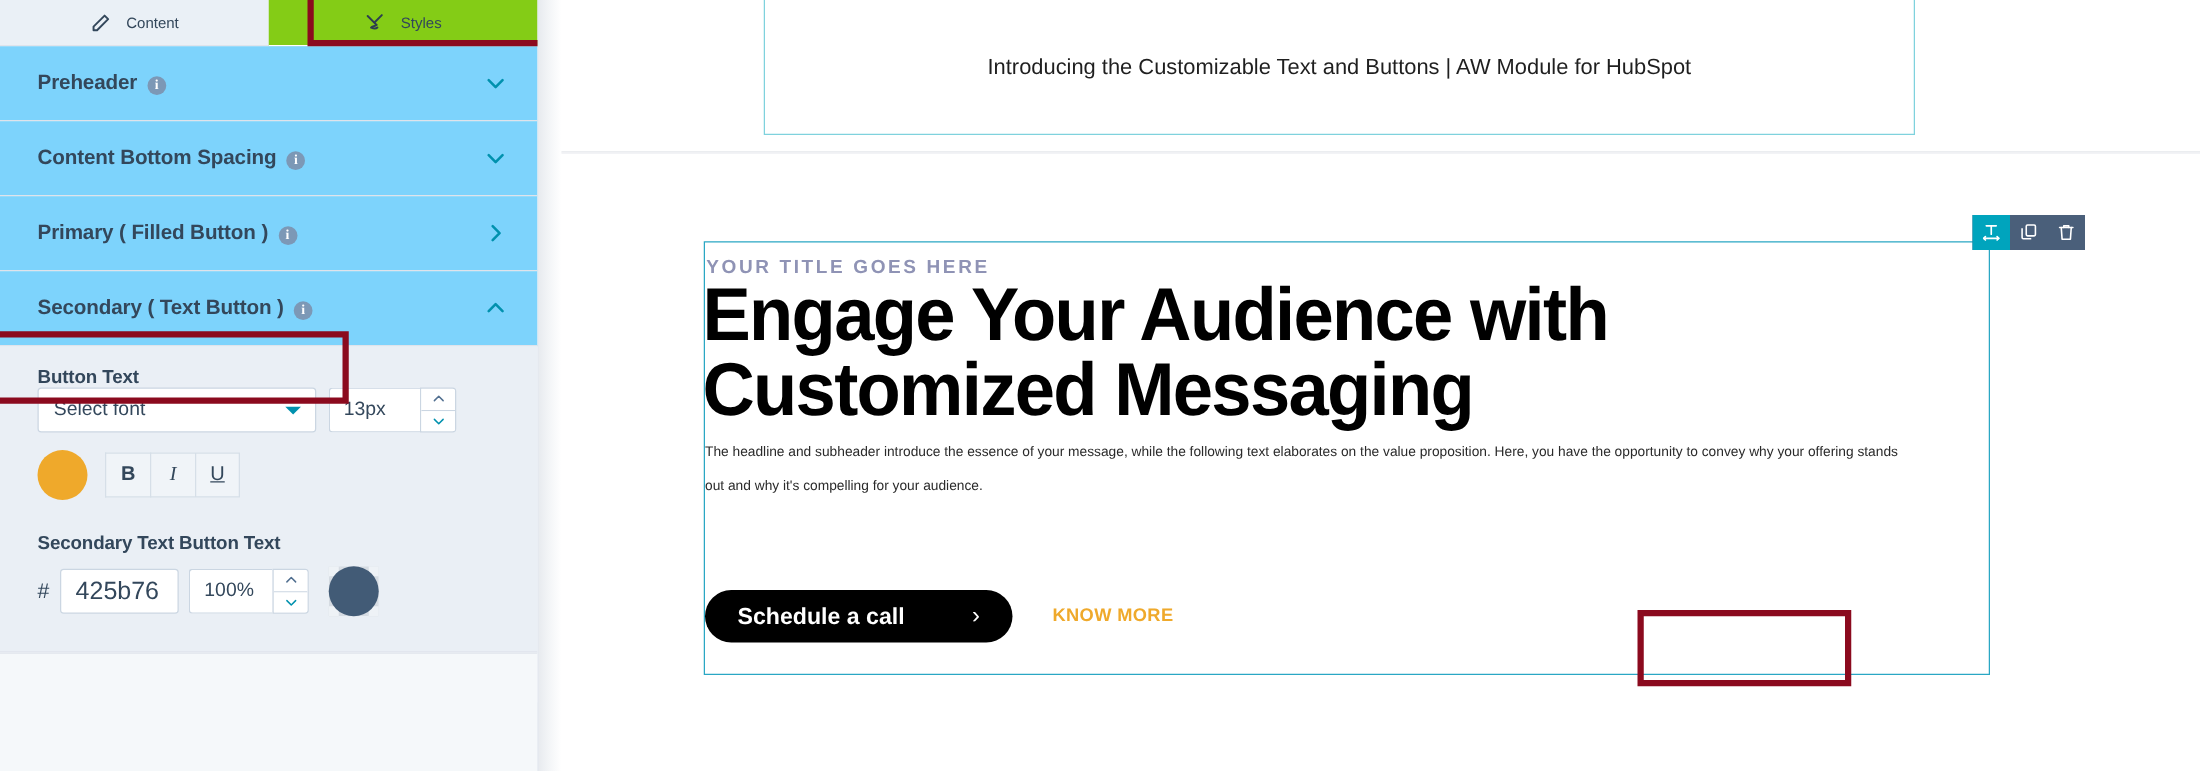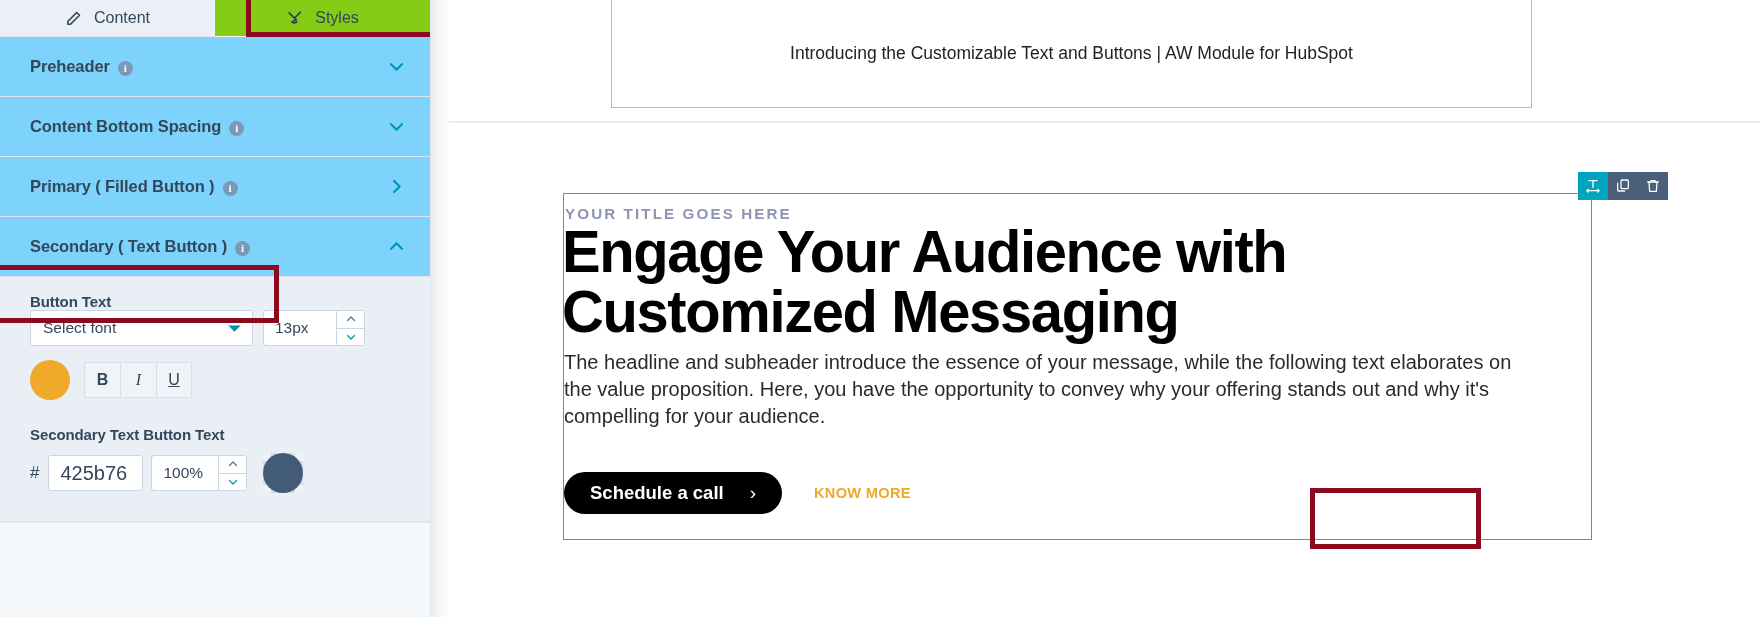--- a/index.html
+++ b/index.html
@@ -16,21 +16,21 @@
     position: relative;
     width: 431px; height: 617px;
     background: #f5f8fa;
     border-right: 1px solid #dfe3eb;
     flex: 0 0 431px;
     overflow: hidden;
   }
   .tabs { display: flex; height: 37px; background: #eaf0f6; }
   .tab {
     flex: 1; display: flex; align-items: center; justify-content: center;
-    gap: 11px; font-size: 16px; color: #33475b;
+    gap: 11px; font-size: 12px; color: #33475b;
     border-bottom: 1px solid #dfe3eb; cursor: pointer;
     background: #eaf0f6;
   }
   .tab.active { background: #84cc16; border-bottom: 1px solid #ffffff; color: #33475b; }
   .tab .ticon { display: inline-flex; width: 18px; height: 18px; align-items: center; justify-content: center; }
   .tab .ticon svg { width: 17px; height: 17px; }
 
   .sections { position: relative; }
   .sect-head {
     height: 60px; display: flex; align-items: center;
@@ -181,27 +181,27 @@
   }
   .headline {
     position: absolute; left: -2px; top: 28px; width: 1030px;
     font-size: 60px; line-height: 1.0; font-weight: bold; color: #000;
     font-family: "Liberation Sans Narrow","Liberation Sans", sans-serif;
     letter-spacing: -1.4px;
     transform: scaleX(0.965); transform-origin: left top;
   }
   .body-copy {
     position: absolute; left: 0px; top: 155px; width: 967px;
-    font-size: 20px; line-height: 27px; color: #2a2a2a;
+    font-size: 11px; line-height: 27px; color: #2a2a2a;
     font-family: "Liberation Sans", sans-serif;
   }
   .btn-row { position: absolute; left: 0px; top: 278px; display: flex; align-items: center; gap: 30px; }
   .btn-primary {
     height: 42px; min-width: 214px; border-radius: 21px; background: #000;
-    display: flex; align-items: center; justify-content: center; gap: 26px;
+    display: flex; align-items: center; justify-content: center; gap: 54px;
     padding: 0 26px; color: #fff; font-size: 18.5px; font-weight: bold;
     cursor: pointer; font-family: "Liberation Sans", sans-serif;
   }
   .btn-primary .arrow { font-size: 19px; font-weight: normal; }
   .btn-secondary {
     color: #efa724; font-size: 14.6px; font-weight: bold; letter-spacing: .3px;
     cursor: pointer; background: none; border: none;
     font-family: "Liberation Sans", sans-serif; padding: 6px 2px;
   }
 

